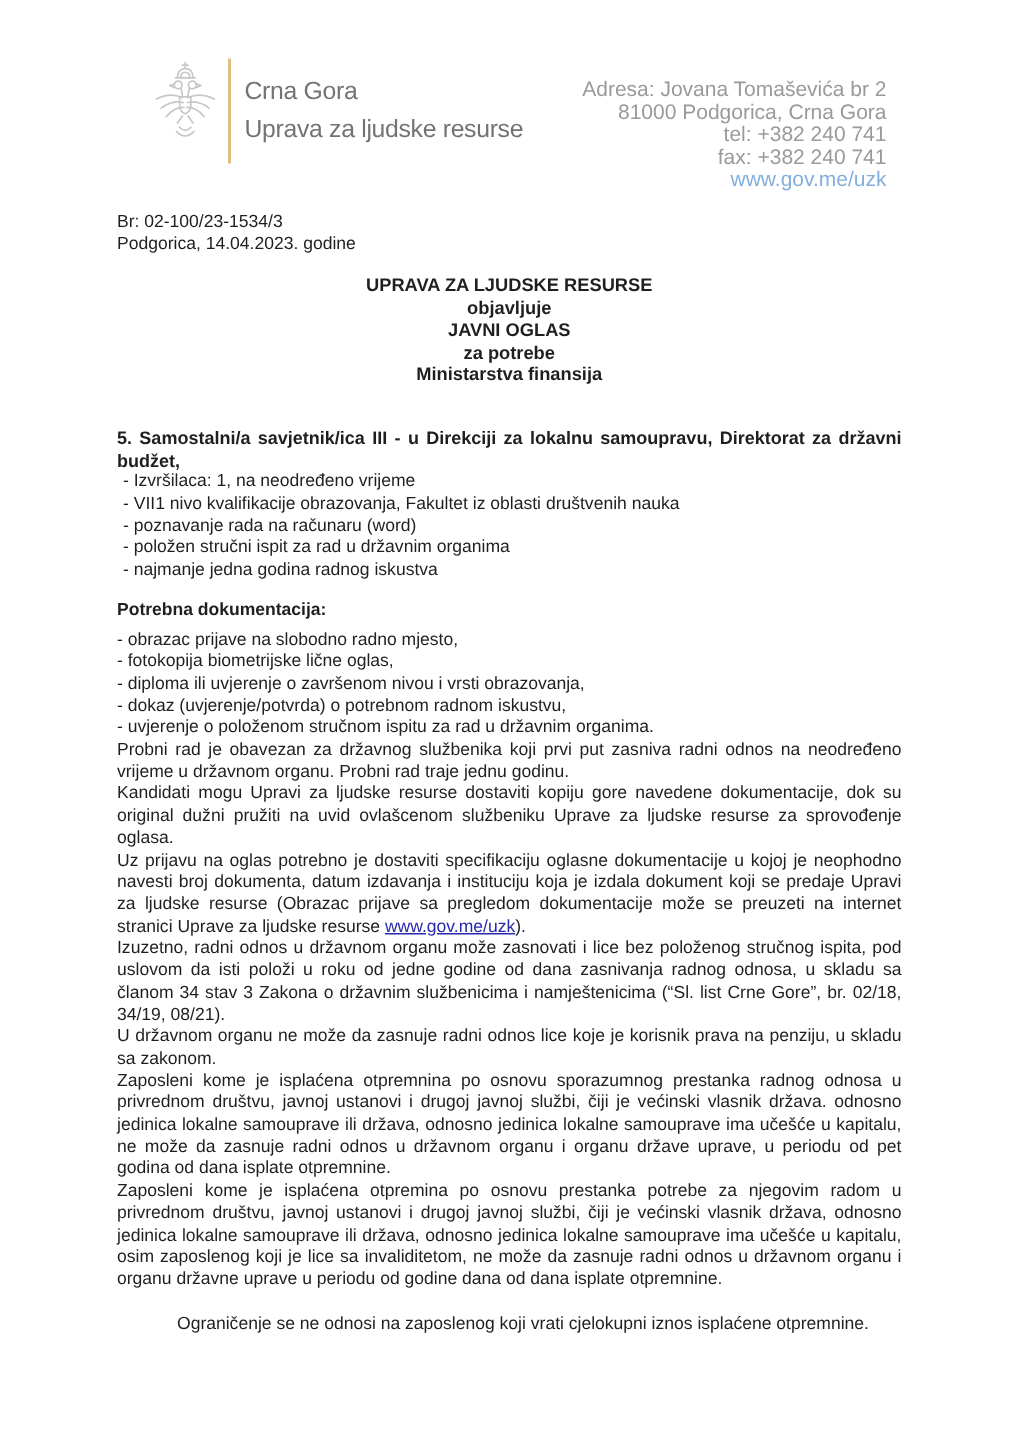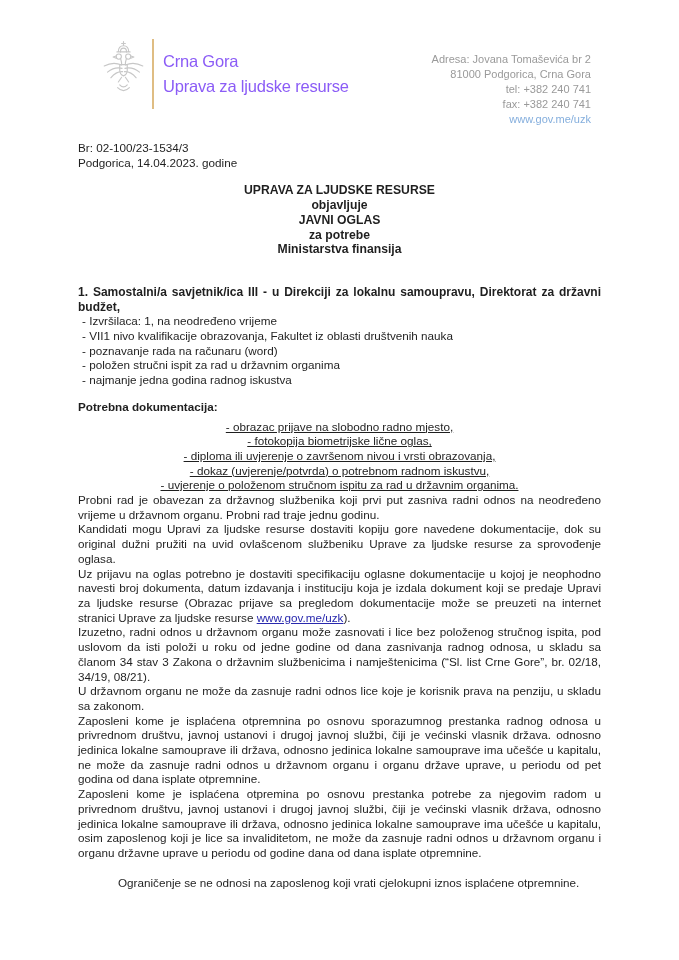--- a/index.html
+++ b/index.html
@@ -15,40 +15,40 @@
 
   
   .letterhead{
     position:absolute;top:38px;left:100px;right:88px;
     display:flex;justify-content:space-between;align-items:flex-start;
   }
   .lh-left{display:flex;align-items:flex-start;}
   .coa{width:47px;height:72px;flex:0 0 auto;}
   .coa path,.coa circle{stroke:#c7c7c7;fill:none;stroke-width:2.4;stroke-linecap:round;stroke-linejoin:round;}
   .lh-divider{width:2px;height:70px;background:#dfbd83;margin:1px 9px 0 5px;flex:0 0 auto;}
-  .lh-org{padding-top:11px;font-size:16.5px;line-height:25px;color:#8b5cf6;letter-spacing:-0.2px;white-space:nowrap;}
-  .lh-address{text-align:right;font-size:11px;line-height:15px;color:#9a9a9a;padding-top:14px;white-space:nowrap;}
+  .lh-org{padding-top:11px;font-size:16.5px;line-height:25px;color:#737373;letter-spacing:-0.2px;white-space:nowrap;}
+  .lh-address{text-align:right;font-size:14px;line-height:15px;color:#9a9a9a;padding-top:14px;white-space:nowrap;}
   .lh-link{color:#84aedd;text-decoration:none;cursor:pointer;}
 
   
   .doc{
     position:absolute;left:78px;top:141px;width:523px;
     font-size:11.7px;line-height:14.7px;
   }
   .meta{margin:0 0 13px 0;}
   .title-block{
     text-align:center;font-weight:bold;font-size:12.2px;
     margin:0 0 28px 0;
   }
   .vacancy-heading{
     font-weight:bold;font-size:12px;text-align:justify;margin:0;
   }
   .req{padding-left:4px;}
   .doc-heading{font-weight:bold;margin:12px 0 5px 0;}
-  .doc-item{margin:0;text-align:center;text-decoration:underline;}
+  .doc-item{margin:0;text-align:left;}
   .para{margin:0;text-align:justify;}
   .para-last{margin-top:15px;margin-left:40px;}
   .body-link{color:#2929ae;text-decoration:underline;cursor:pointer;}
 </style>
 </head>
 <body>
 
 <div class="page">
 
   <header class="letterhead">
@@ -91,21 +91,21 @@
     </div>
 
     <div class="title-block">
       <div>UPRAVA ZA LJUDSKE RESURSE</div>
       <div>objavljuje</div>
       <div>JAVNI OGLAS</div>
       <div>za potrebe</div>
       <div>Ministarstva finansija</div>
     </div>
 
-    <p class="vacancy-heading">1. Samostalni/a savjetnik/ica III - u Direkciji za lokalnu samoupravu, Direktorat za državni budžet,</p>
+    <p class="vacancy-heading">5. Samostalni/a savjetnik/ica III - u Direkciji za lokalnu samoupravu, Direktorat za državni budžet,</p>
 
     <div>
       <div class="req">- Izvršilaca: 1, na neodređeno vrijeme</div>
       <div class="req">- VII1 nivo kvalifikacije obrazovanja, Fakultet iz oblasti društvenih nauka</div>
       <div class="req">- poznavanje rada na računaru (word)</div>
       <div class="req">- položen stručni ispit za rad u državnim organima</div>
       <div class="req">- najmanje jedna godina radnog iskustva</div>
     </div>
 
     <p class="doc-heading">Potrebna dokumentacija:</p>

